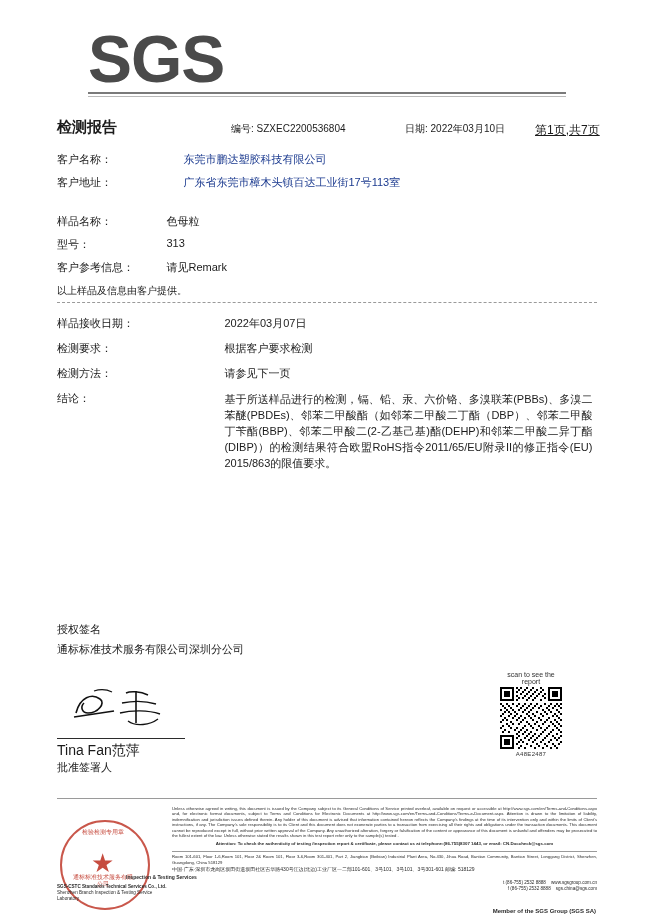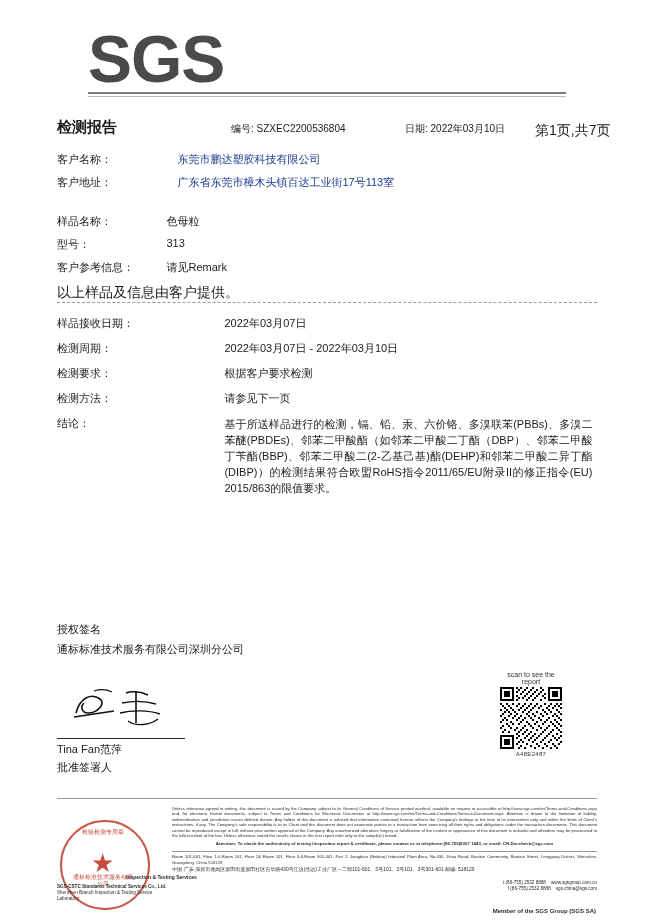--- a/index.html
+++ b/index.html
@@ -78,23 +78,24 @@
     top: 4px;
     font-size: 10px;
     color: #1b1b1b;
     white-space: nowrap;
     text-align: center;
   }
   .meta-page {
     position: absolute;
     left: 478px;
     top: 4px;
-    font-size: 14px;
+    font-size: 12px;
     color: #1b1b1b;
     white-space: nowrap;
+    text-decoration: underline;
   }
 
   
   .fields {
     position: absolute;
     left: 57px;
     top: 152px;
     width: 545px;
   }
   .frow {
@@ -110,24 +111,24 @@
     vertical-align: top;
   }
   .fvalue {
     display: inline-block;
     font-size: 11px;
     color: #1b1b1b;
     vertical-align: top;
     max-width: 425px;
   }
   .fvalue.blue { color: #1b3a8f; }
-  .fvalue.indent { margin-left: 11px; }
+  .fvalue.indent { margin-left: 17px; }
 
   .note-line {
-    font-size: 14px;
+    font-size: 10px;
     color: #1b1b1b;
     margin-top: 4px;
   }
 
   .dash-sep {
     position: absolute;
     left: 57px;
     top: 302px;
     width: 540px;
     border-top: 1px dashed #9a9a9a;
@@ -182,21 +183,21 @@
     left: 57px;
     top: 738px;
     width: 128px;
     height: 1px;
     background: #2b2b2b;
   }
   .sig-name {
     position: absolute;
     left: 57px;
     top: 742px;
-    font-size: 11px;
+    font-size: 14px;
     color: #1b1b1b;
   }
   .sig-role {
     position: absolute;
     left: 57px;
     top: 760px;
     font-size: 11px;
     color: #1b1b1b;
   }
 
@@ -413,24 +414,20 @@
     </div>
     <div class="note-line">以上样品及信息由客户提供。</div>
   </div>
 
   <div class="dash-sep"></div>
 
   <div class="fields2">
     <div class="frow">
       <span class="flabel">样品接收日期：</span>
       <span class="fvalue">2022年03月07日</span>
-    </div>
-    <div class="frow">
-      <span class="flabel">检测周期：</span>
-      <span class="fvalue">2022年03月07日 - 2022年03月10日</span>
     </div>
     <div class="frow">
       <span class="flabel">检测要求：</span>
       <span class="fvalue">根据客户要求检测</span>
     </div>
     <div class="frow">
       <span class="flabel">检测方法：</span>
       <span class="fvalue">请参见下一页</span>
     </div>
 

